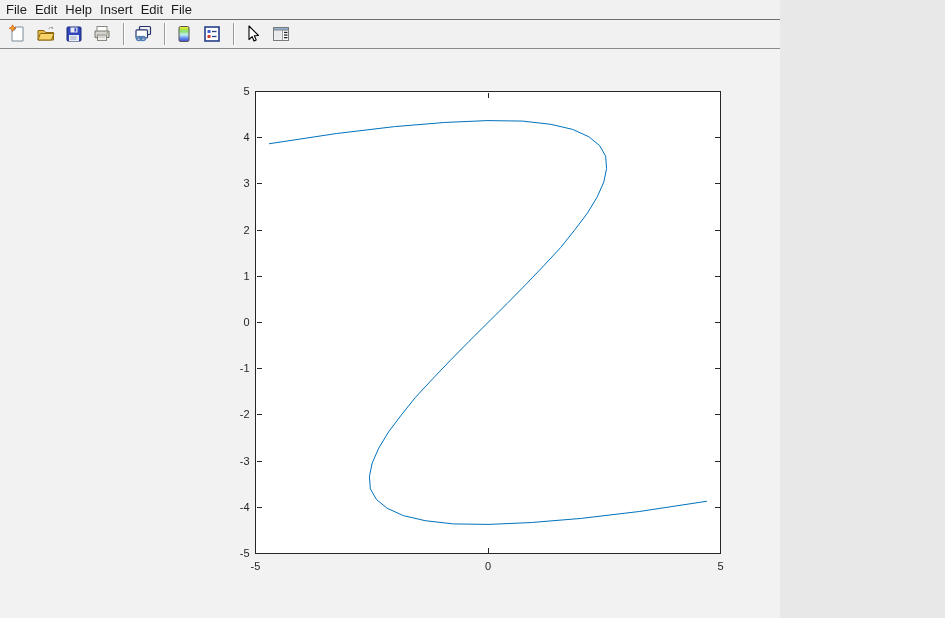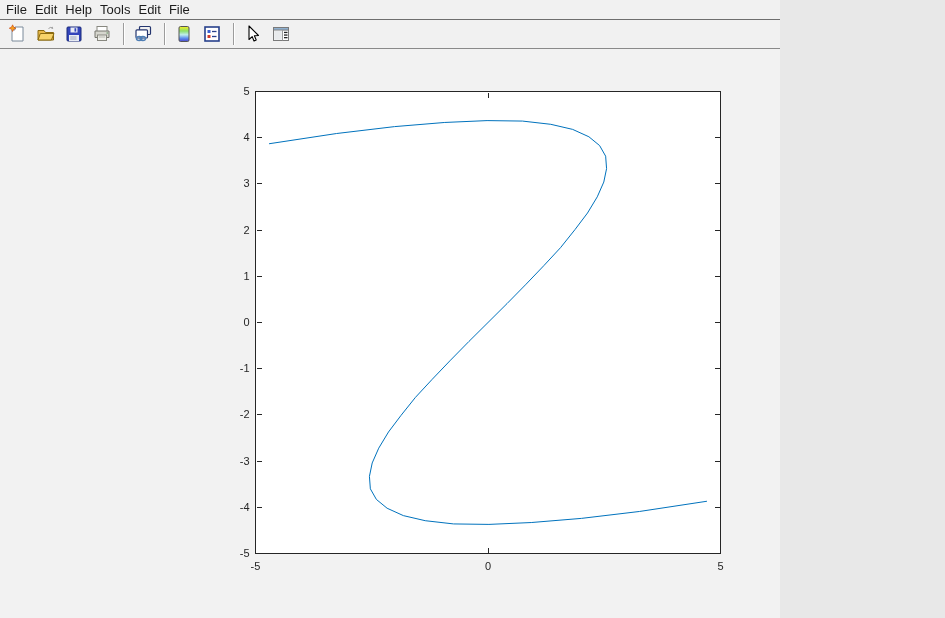--- a/index.html
+++ b/index.html
@@ -46,21 +46,21 @@
 </style>
 </head>
 <body>
 
 <div class="window">
 
   <div class="menubar">
     <span class="menu-item">File</span>
     <span class="menu-item">Edit</span>
     <span class="menu-item">Help</span>
-    <span class="menu-item">Tools</span>
+    <span class="menu-item">Insert</span>
     <span class="menu-item">Edit</span>
     <span class="menu-item">File</span>
   </div>
 
   <div class="toolbar">
 
     <div class="tool-btn">
       <svg width="20" height="20" viewBox="0 0 20 20">
         <path d="M7 3 H15 V17 H4 V6 Z" fill="#ffffff" stroke="#7a8a9a" stroke-width="1"></path>
         <path d="M7 3 L7 6 L4 6 Z" fill="#d8e0e8" stroke="#7a8a9a" stroke-width="0.8"></path>

